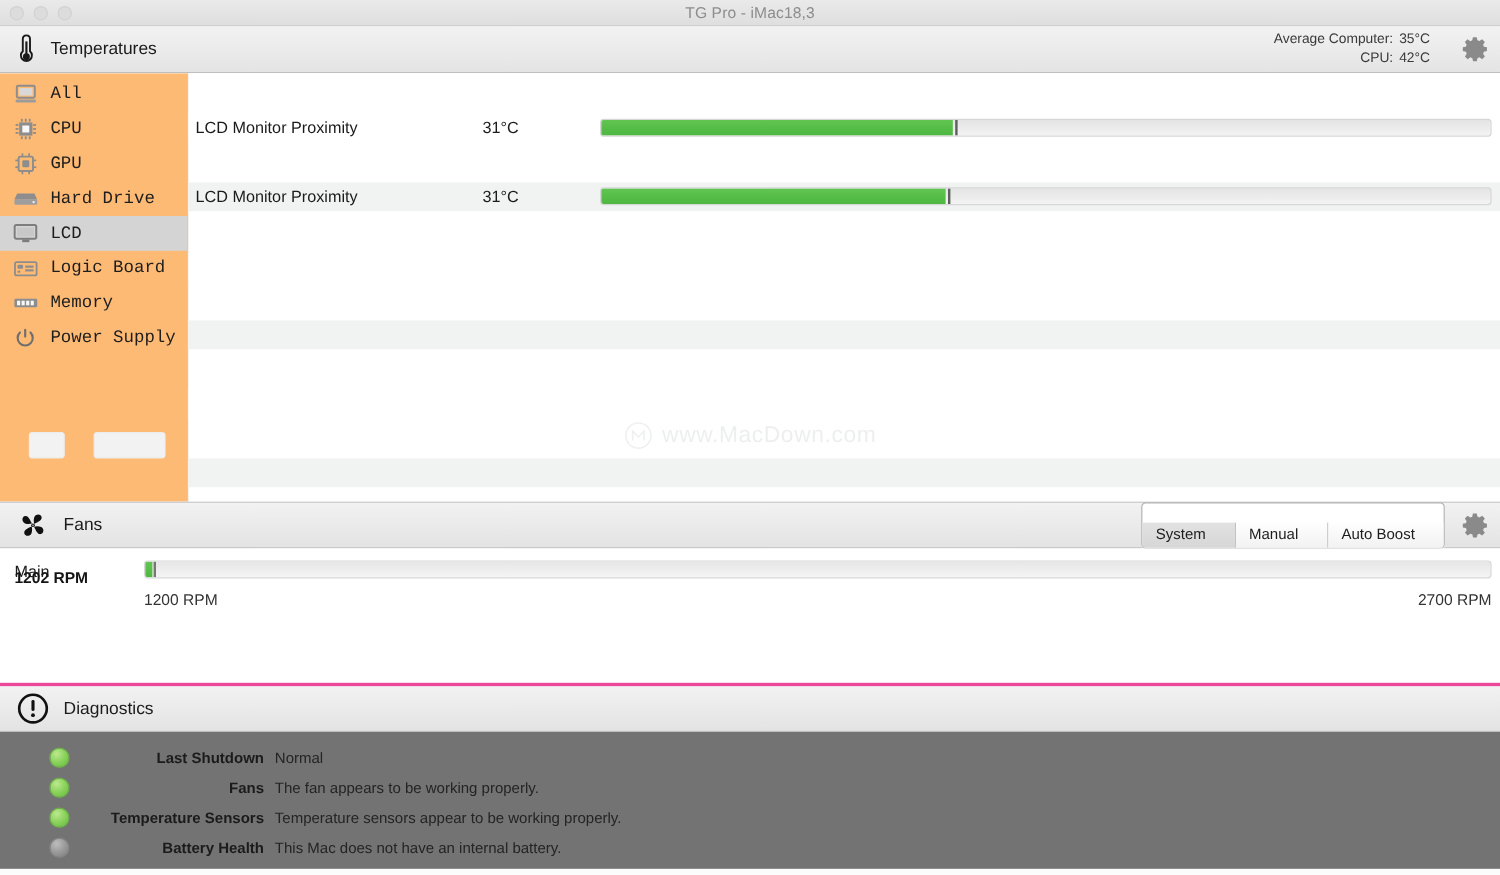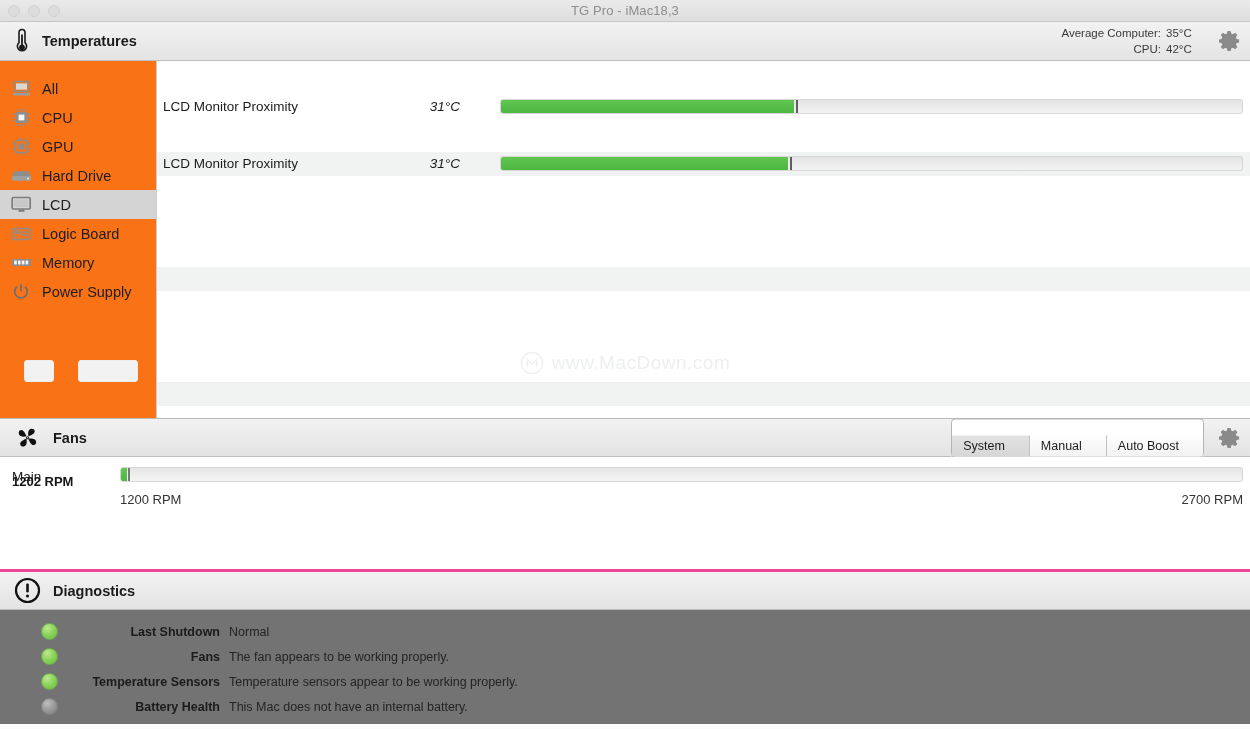--- a/index.html
+++ b/index.html
@@ -50,21 +50,21 @@
     height: 39px;
     background: linear-gradient(to bottom, #f2f2f2 0%, #e4e4e4 100%);
     border-bottom: 1px solid #bebebe;
     display: flex; align-items: center;
     box-sizing: border-box;
   }
   .sect-icon { margin-left: 14px; display:flex; align-items:center; }
   .sect-title {
     margin-left: 12px;
     font-size: 14.5px;
-    font-weight: bold;
+    font-weight: normal;
     color: #1b1b1b;
   }
   .avg-block {
     position: absolute;
     right: 46px; top: 3px;
     text-align: right;
     font-size: 11.5px;
     color: #3a3a3a;
     line-height: 16px;
   }
@@ -87,24 +87,25 @@
     display: flex;
     height: 357px;
     border-bottom: 1px solid #b9b9b9;
     background: #fff;
     overflow: hidden;
   }
   .sidebar {
     position: relative;
     width: 157px;
     flex: 0 0 157px;
-    background: #f97316;
+    background: #fdba74;
     border-right: 1px solid #cdcdcd;
     box-sizing: border-box;
-    padding-top: 13px;
+    padding-top: 3px;
+    font-family: Liberation Mono, monospace;
   }
   .side-item {
     display: flex; align-items: center;
     height: 29px;
     padding-left: 9px;
     cursor: default;
     box-sizing: border-box;
   }
   .side-item.selected { background: #d4d4d4; }
   .side-ico {
@@ -148,25 +149,24 @@
   .t-name {
     width: 245px;
     padding-left: 6px;
     font-size: 13.5px;
     color: #1b1b1b;
     box-sizing: border-box;
     white-space: nowrap;
   }
   .t-val {
     width: 58px;
-    text-align: right;
+    text-align: left;
     font-size: 13.5px;
     color: #1b1b1b;
     box-sizing: border-box;
-    font-style: italic;
   }
   .t-bar-wrap {
     position: relative;
     margin-left: 40px;
     margin-right: 7px;
     flex: 1 1 auto;
     height: 15px;
     border-radius: 3px;
     background: linear-gradient(to bottom,#e4e4e4 0%, #ececec 55%, #f3f3f3 100%);
     border: 1px solid #d6d6d6;

